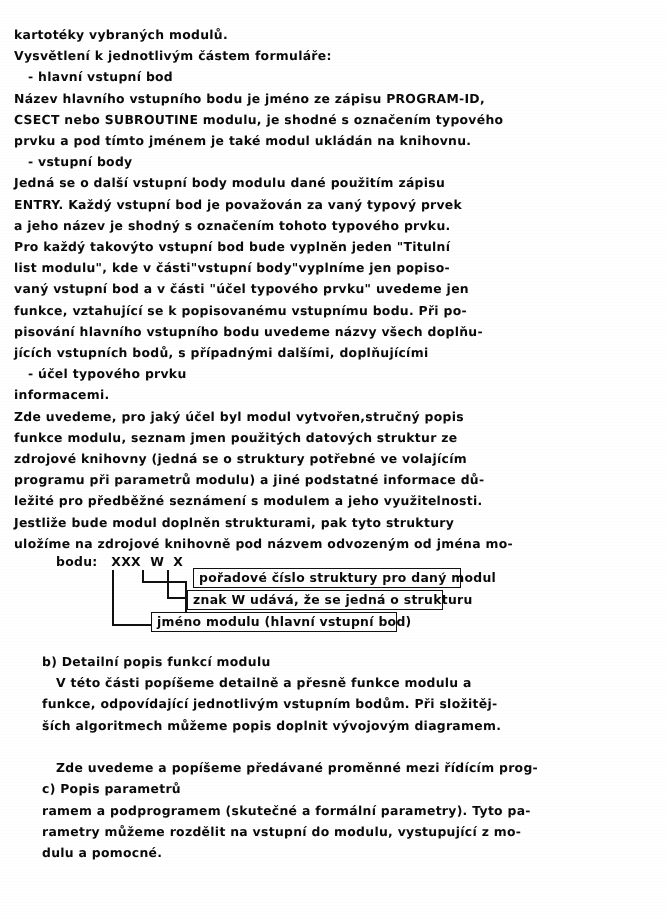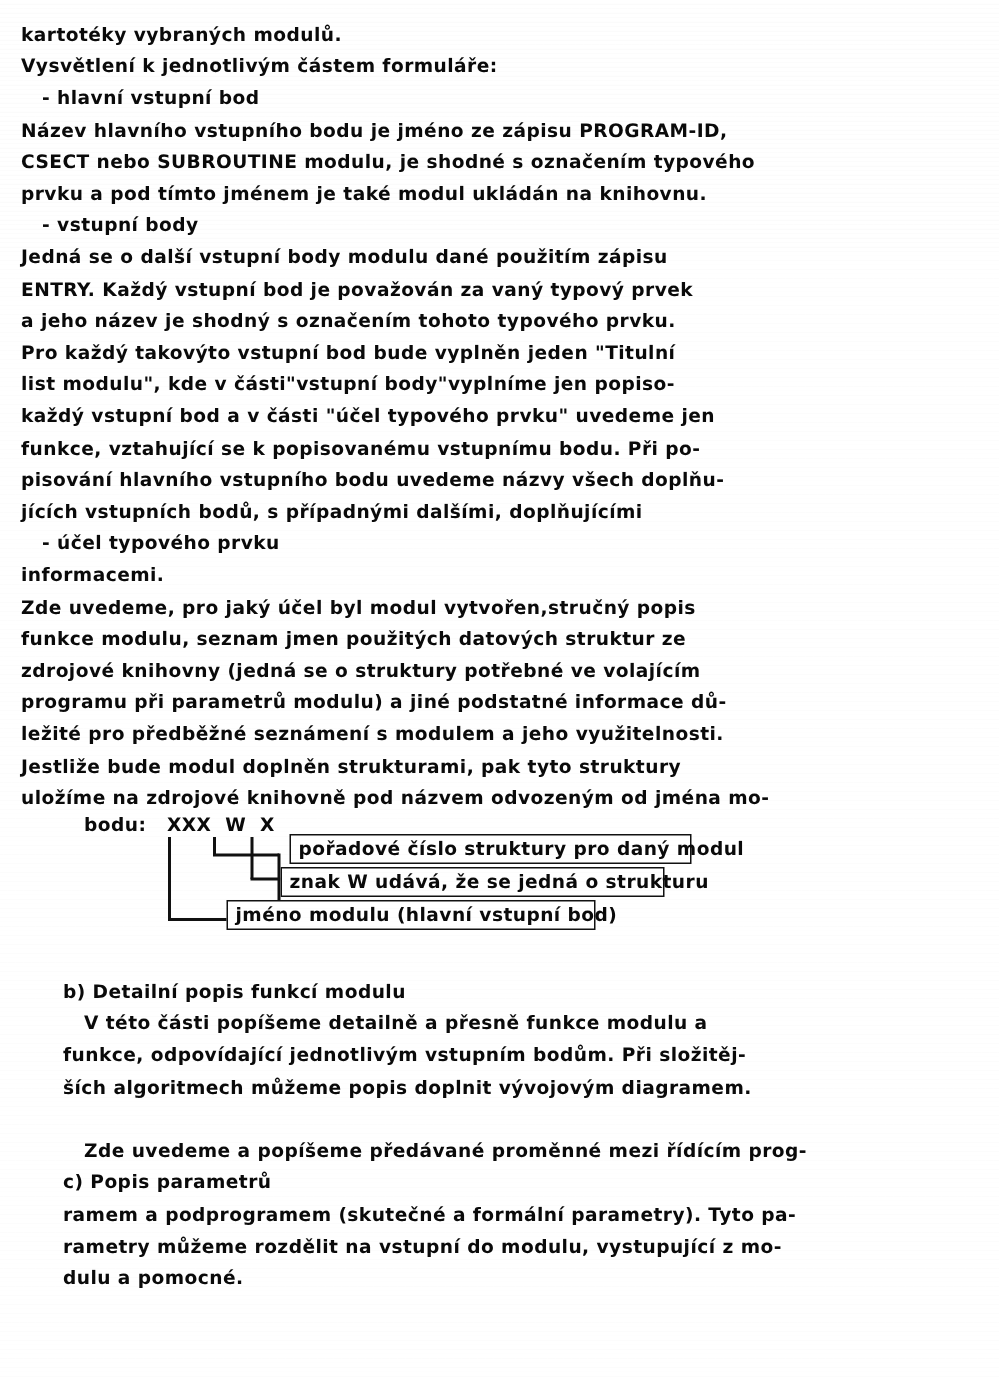--- a/index.html
+++ b/index.html
@@ -16,21 +16,21 @@
   }
   .page {
     position: relative;
     width: 666px;
     height: 918px;
     padding: 0;
     box-sizing: border-box;
   }
   .doc {
     position: absolute;
-    top: 12px;
+    top: 24px;
     left: 14px;
     right: 10px;
   }
   .line {
     font-size: 12.4px;
     font-weight: bold;
     letter-spacing: 0.3px;
     line-height: 21.2px;
     white-space: pre;
     font-family: "DejaVu Sans", sans-serif;
@@ -100,21 +100,21 @@
       <div class="line lvl1">- hlavní vstupní bod</div>
       <div class="line lvl2">Název hlavního vstupního bodu je jméno ze zápisu PROGRAM-ID,</div>
       <div class="line lvl2">CSECT nebo SUBROUTINE modulu, je shodné s označením typového</div>
       <div class="line lvl2">prvku a pod tímto jménem je také modul ukládán na knihovnu.</div>
       <div class="line lvl1">- vstupní body</div>
       <div class="line lvl2">Jedná se o další vstupní body modulu dané použitím zápisu</div>
       <div class="line lvl2">ENTRY. Každý vstupní bod je považován za vaný typový prvek</div>
       <div class="line lvl2">a jeho název je shodný s označením tohoto typového prvku.</div>
       <div class="line lvl2">Pro každý takovýto vstupní bod bude vyplněn jeden "Titulní</div>
       <div class="line lvl2">list modulu", kde v části"vstupní body"vyplníme jen popiso-</div>
-      <div class="line lvl2">každý vstupní bod a v části "účel typového prvku" uvedeme jen</div>
+      <div class="line lvl2">vaný vstupní bod a v části "účel typového prvku" uvedeme jen</div>
       <div class="line lvl2">funkce, vztahující se k popisovanému vstupnímu bodu. Při po-</div>
       <div class="line lvl2">pisování hlavního vstupního bodu uvedeme názvy všech doplňu-</div>
       <div class="line lvl2">jících vstupních bodů, s případnými dalšími, doplňujícími</div>
       <div class="line lvl1">- účel typového prvku</div>
       <div class="line lvl2">informacemi.</div>
       <div class="line lvl2">Zde uvedeme, pro jaký účel byl modul vytvořen,stručný popis</div>
       <div class="line lvl2">funkce modulu, seznam jmen použitých datových struktur ze</div>
       <div class="line lvl2">zdrojové knihovny (jedná se o struktury potřebné ve volajícím</div>
       <div class="line lvl2">programu při parametrů modulu) a jiné podstatné informace dů-</div>
       <div class="line lvl2">ležité pro předběžné seznámení s modulem a jeho využitelnosti.</div>
@@ -134,21 +134,21 @@
       <div class="hline" style="left:56px; top:70px; width:40px;"></div>
 
       <div class="vline" style="left:111px; top:16px; height:28px;"></div>
       <div class="hline" style="left:111px; top:43px; width:20px;"></div>
 
       <div class="box" style="left:137px; top:14px; width:268px;">pořadové číslo struktury pro daný modul</div>
       <div class="box" style="left:131px; top:36px; width:256px;">znak W udává, že se jedná o strukturu</div>
       <div class="box" style="left:95px; top:58px; width:246px;">jméno modulu (hlavní vstupní bod)</div>
     </div>
 
-    <div style="margin-top:16px;">
+    <div style="margin-top:5px;">
       <div class="line lvl-b">b) Detailní popis funkcí modulu</div>
       <div class="line lvl-bi">V této části popíšeme detailně a přesně funkce modulu a</div>
       <div class="line lvl-b">funkce, odpovídající jednotlivým vstupním bodům. Při složitěj-</div>
       <div class="line lvl-b">ších algoritmech můžeme popis doplnit vývojovým diagramem.</div>
       <div class="line lvl-b">&nbsp;</div>
       <div class="line lvl-bi">Zde uvedeme a popíšeme předávané proměnné mezi řídícím prog-</div>
       <div class="line lvl-b">c) Popis parametrů</div>
       <div class="line lvl-b">ramem a podprogramem (skutečné a formální parametry). Tyto pa-</div>
       <div class="line lvl-b">rametry můžeme rozdělit na vstupní do modulu, vystupující z mo-</div>
       <div class="line lvl-b">dulu a pomocné.</div>

